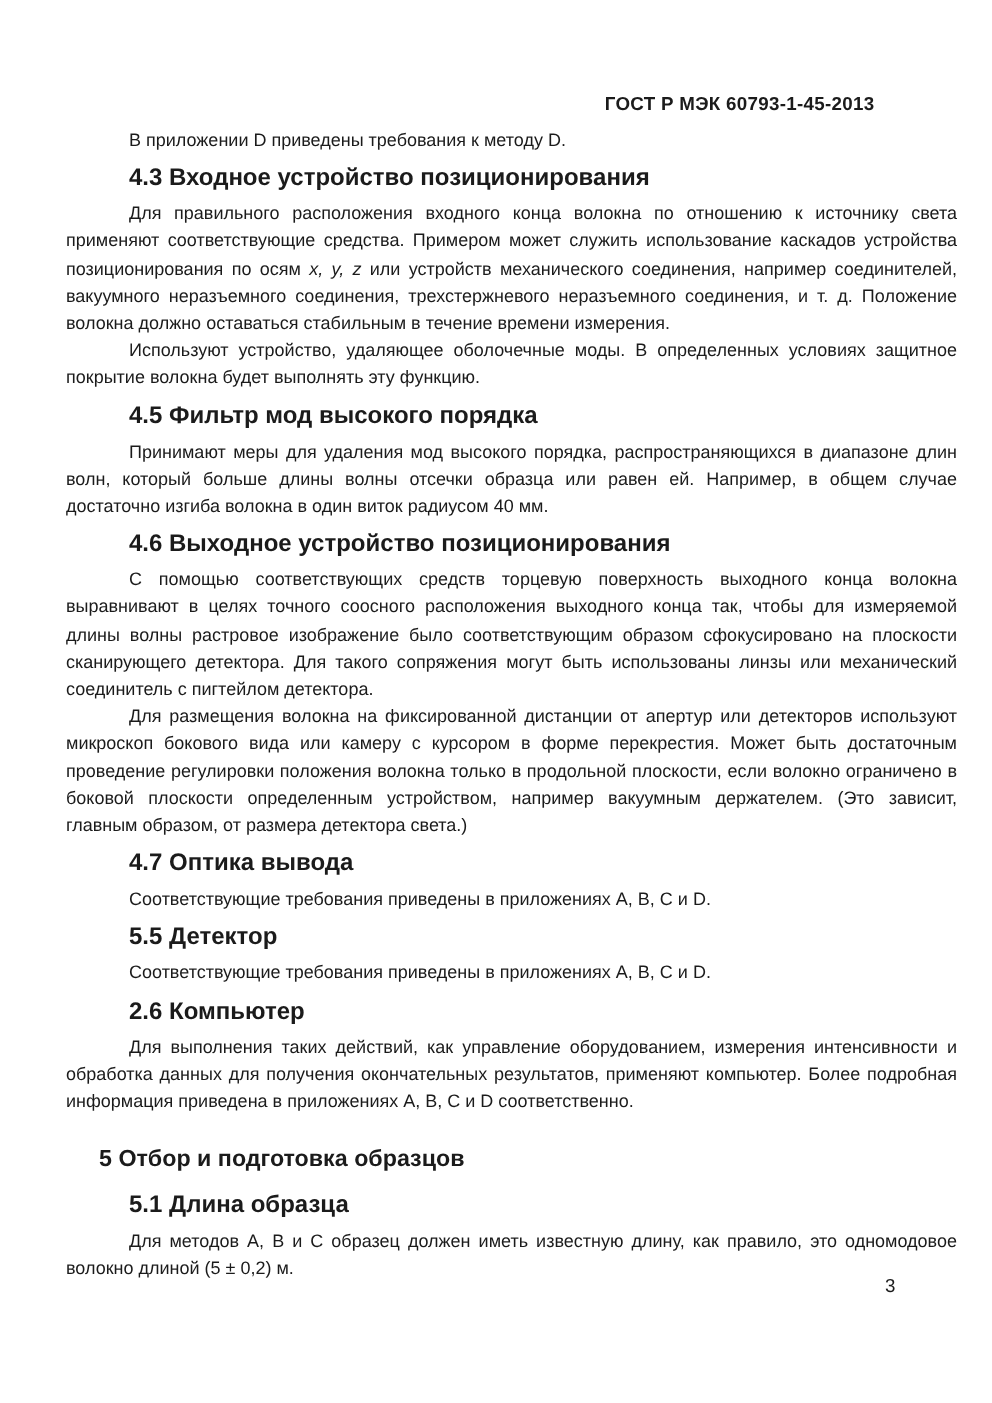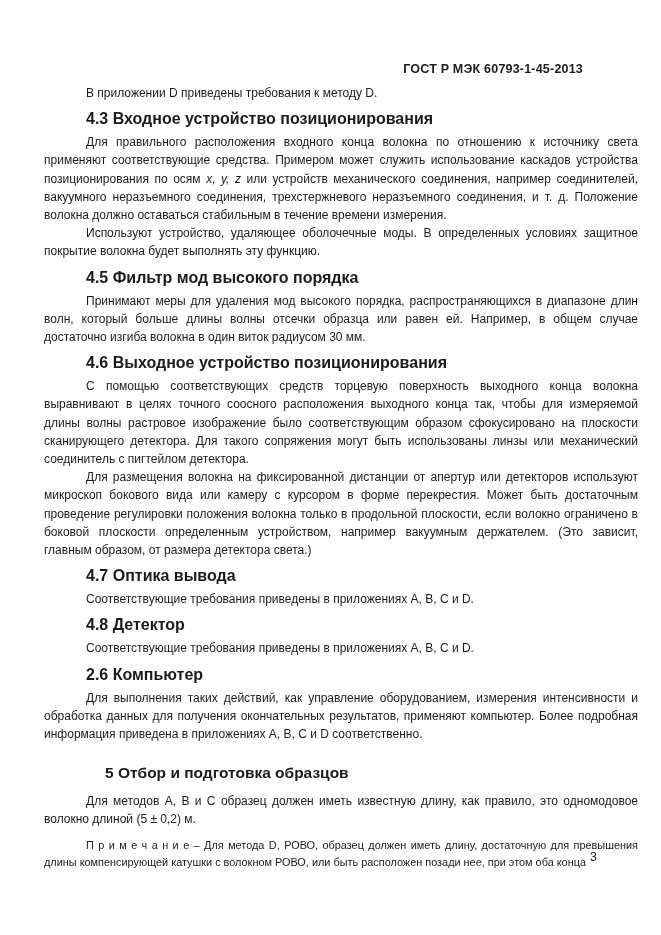--- a/index.html
+++ b/index.html
@@ -39,21 +39,21 @@
     font-size: 16px;
     line-height: 15px;
     font-weight: bold;
     margin: 5px 0 3px 42px;
     padding: 4px 0;
   }
   .h5big {
     font-size: 15.5px;
     line-height: 19px;
     font-weight: bold;
-    margin: 16px 0 6px 61px;
+    margin: 16px 0 6px 22px;
     padding: 4px 0;
   }
   .note {
     margin-top: 8px;
     font-size: 10.9px;
     line-height: 17.4px;
     text-align: justify;
     text-indent: 42px;
   }
   .page-number {
@@ -77,44 +77,44 @@
 
     <div class="h4">4.3 Входное устройство позиционирования</div>
 
     <p class="para"><span>Для правильного расположения входного конца волокна по отношению к источнику света применяют соответствующие средства. Примером может служить использование каскадов устройства позиционирования по осям </span><i>x, y, z</i><span> или устройств механического соединения, например соединителей, вакуумного неразъемного соединения, трехстержневого неразъемного соединения, и т. д. Положение волокна должно оставаться стабильным в течение времени измерения.</span></p>
 
 
     <p class="para">Используют устройство, удаляющее оболочечные моды. В определенных условиях защитное покрытие волокна будет выполнять эту функцию.</p>
 
     <div class="h4">4.5 Фильтр мод высокого порядка</div>
 
-    <p class="para">Принимают меры для удаления мод высокого порядка, распространяющихся в диапазоне длин волн, который больше длины волны отсечки  образца или равен ей. Например, в общем случае достаточно изгиба волокна в один виток радиусом 30 мм.</p>
+    <p class="para">Принимают меры для удаления мод высокого порядка, распространяющихся в диапазоне длин волн, который больше длины волны отсечки  образца или равен ей. Например, в общем случае достаточно изгиба волокна в один виток радиусом 40 мм.</p>
 
     <div class="h4">4.6 Выходное устройство позиционирования</div>
 
     <p class="para">С помощью соответствующих средств торцевую поверхность выходного конца волокна выравнивают в целях точного соосного расположения выходного конца так, чтобы для измеряемой длины волны растровое изображение было соответствующим образом сфокусировано на плоскости сканирующего детектора. Для такого сопряжения могут быть использованы линзы или механический соединитель с пигтейлом детектора.</p>
 
     <p class="para">Для размещения волокна на фиксированной дистанции от апертур или детекторов используют микроскоп бокового вида или камеру с курсором в форме перекрестия. Может быть достаточным проведение регулировки положения волокна только в продольной плоскости, если волокно ограничено в боковой плоскости определенным устройством, например вакуумным держателем. (Это зависит, главным образом, от размера детектора света.)</p>
 
     <div class="h4">4.7 Оптика вывода</div>
 
     <p class="para">Соответствующие требования приведены в приложениях A, B, C и D.</p>
 
-    <div class="h4">4.8 Детектор</div>
+    <div class="h4">5.5 Детектор</div>
 
     <p class="para">Соответствующие требования приведены в приложениях A, B, C и D.</p>
 
     <div class="h4">2.6 Компьютер</div>
 
     <p class="para">Для выполнения таких действий, как управление оборудованием, измерения интенсивности и обработка данных для получения окончательных результатов, применяют компьютер. Более подробная информация приведена в приложениях A, B, C и D соответственно.</p>
 
     <div class="h5big">5 Отбор и подготовка образцов</div>
 
+    <div class="h4">5.1 Длина образца</div>
 
     <p class="para">Для методов A, B и C образец должен иметь известную длину, как правило, это одномодовое волокно длиной  (5 ± 0,2) м.</p>
 
-    <p class="note"><span>П р и м е ч а н и е</span><span> – Для метода D, РОВО, образец должен иметь длину, достаточную для превышения длины компенсирующей катушки с волокном РОВО, или быть расположен позади нее, при этом оба конца</span></p>
 
   </div>
 
   <div class="page-number">3</div>
 
 </div>
 
 </body></html>

